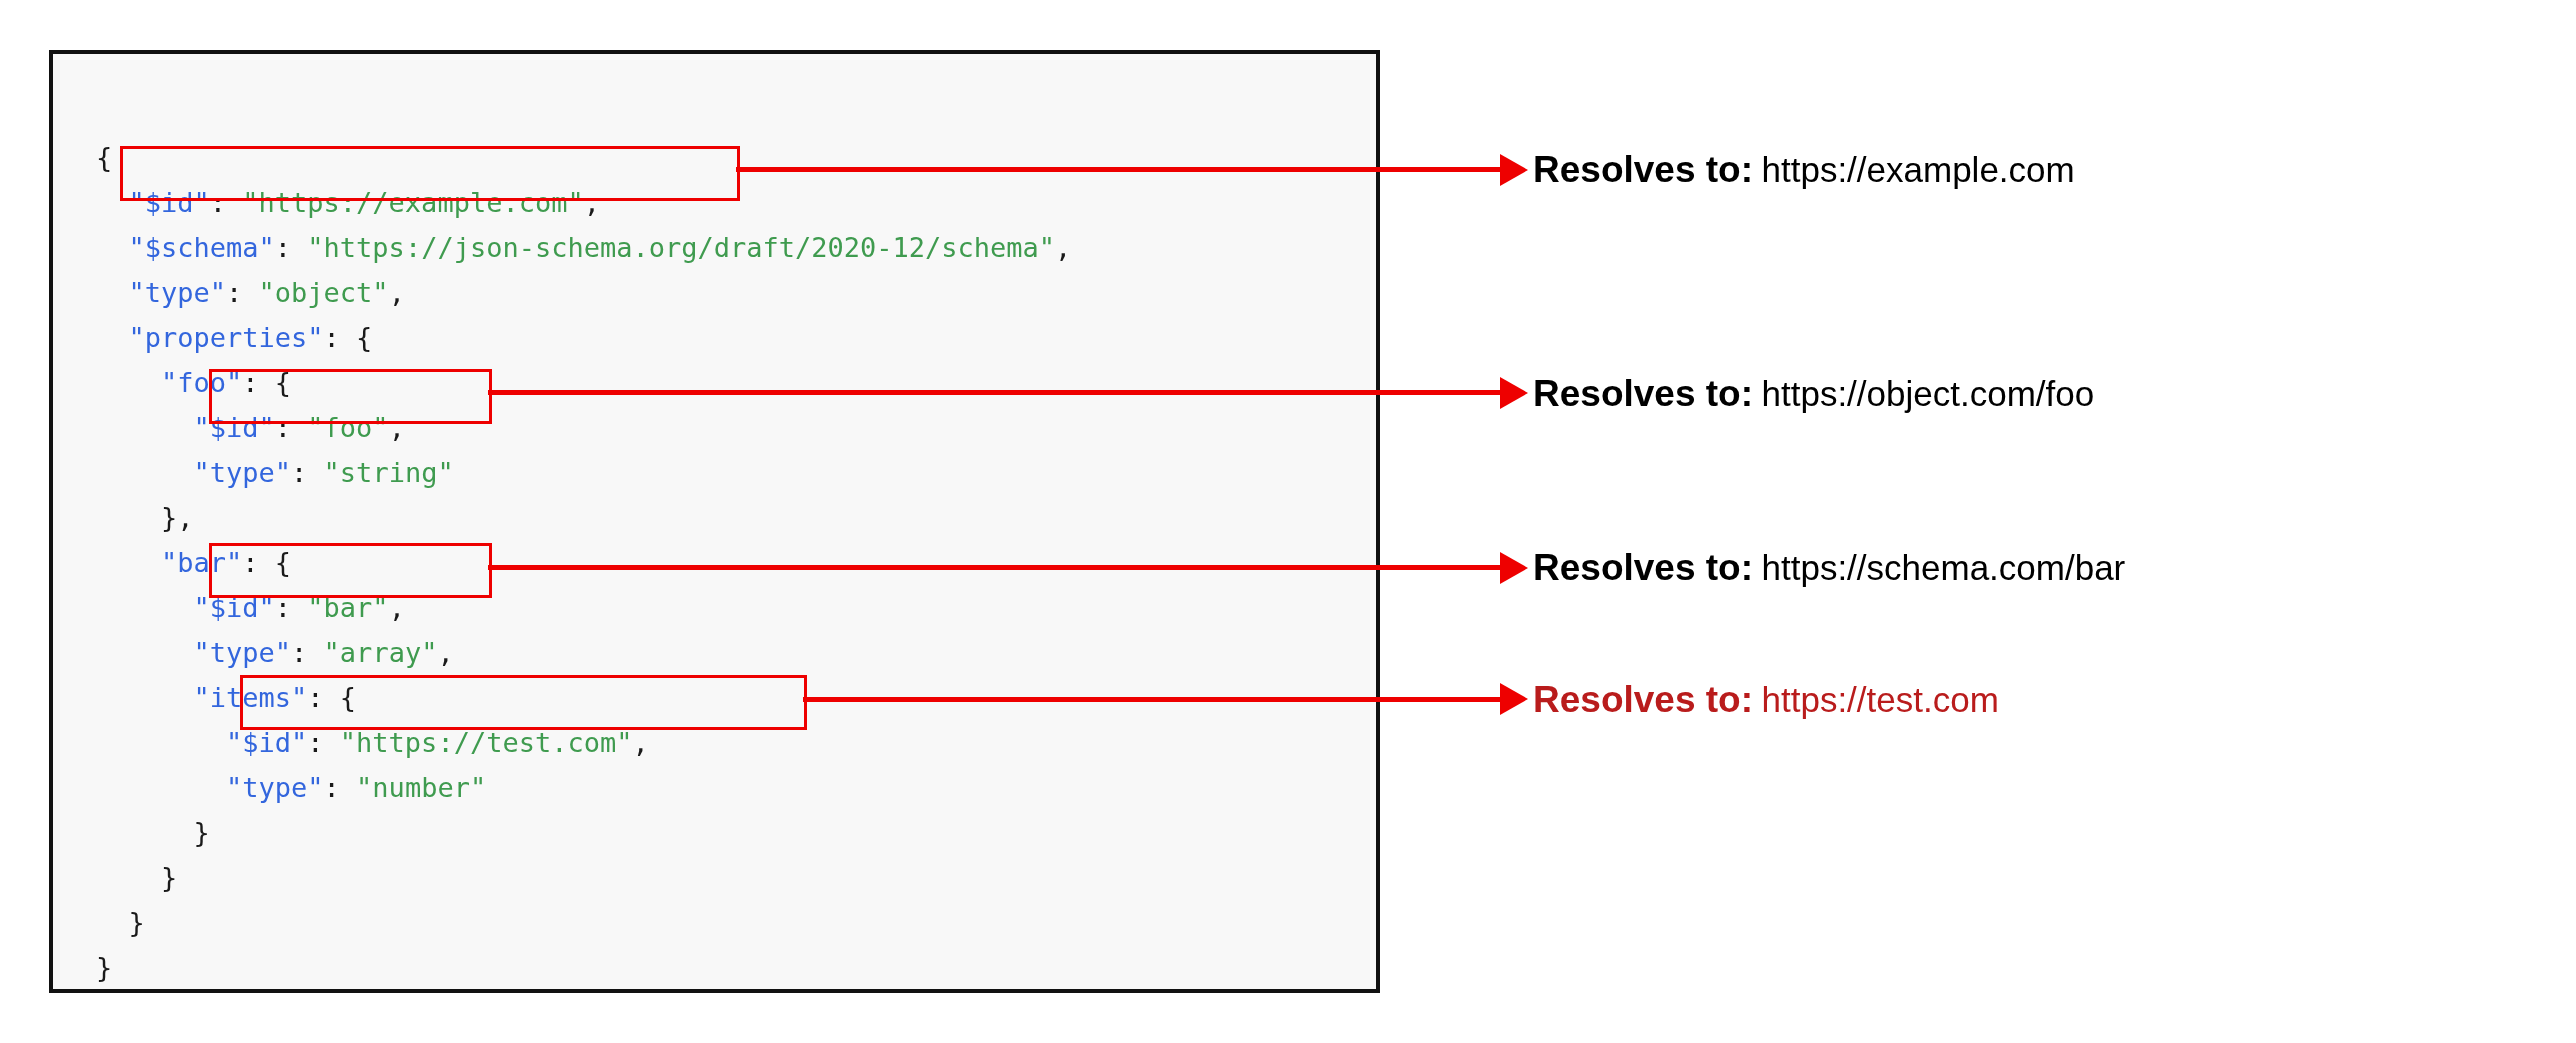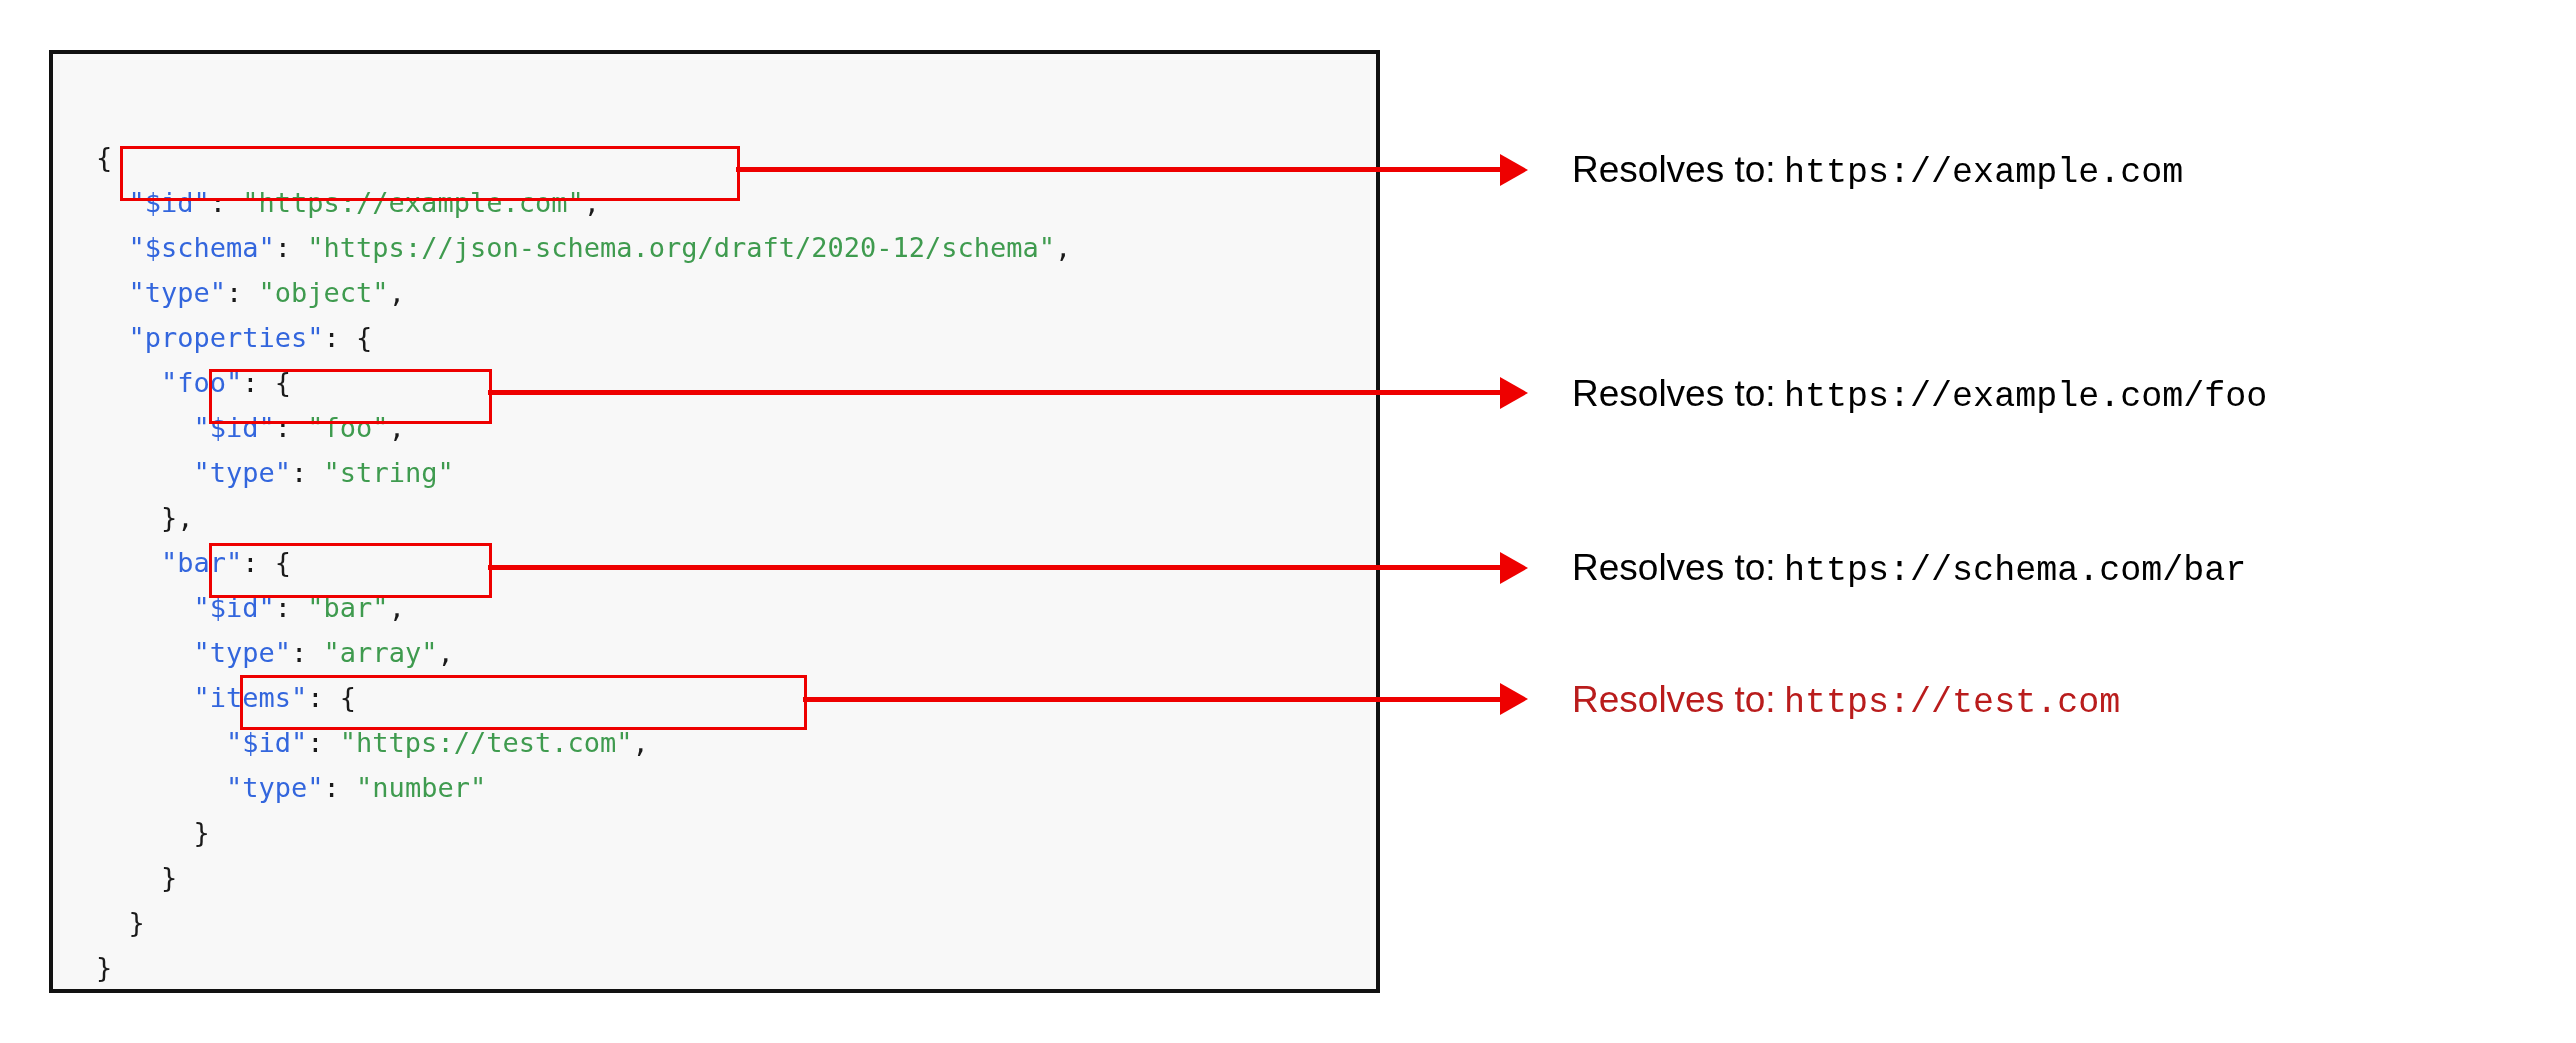--- a/index.html
+++ b/index.html
@@ -70,26 +70,25 @@
   
   .annot {
     position: absolute;
     white-space: nowrap;
     font-size: 37px;
     line-height: 37px;
     color: #000000;
   }
   .annot .lbl {
     font-family: "Liberation Sans", sans-serif;
-    font-weight: normal;
+    font-weight: bold;
     font-size: 37px;
-    margin-left: 39px;
   }
   .annot .url {
-    font-family: Liberation Mono, monospace;
+    font-family: Liberation Sans, sans-serif;
     font-weight: normal;
     font-size: 35px;
     margin-left: 8.5px;
   }
 </style>
 </head>
 <body>
 
 <div id="code-panel">
   <pre id="code-block"><span class="cl"><span class="pun">{</span></span><span class="cl">  <span class="key">"$id"</span><span class="pun">: </span><span class="str">"https://example.com"</span><span class="pun">,</span></span><span class="cl">  <span class="key">"$schema"</span><span class="pun">: </span><span class="str">"https://json-schema.org/draft/2020-12/schema"</span><span class="pun">,</span></span><span class="cl">  <span class="key">"type"</span><span class="pun">: </span><span class="str">"object"</span><span class="pun">,</span></span><span class="cl">  <span class="key">"properties"</span><span class="pun">: {</span></span><span class="cl">    <span class="key">"foo"</span><span class="pun">: {</span></span><span class="cl">      <span class="key">"$id"</span><span class="pun">: </span><span class="str">"foo"</span><span class="pun">,</span></span><span class="cl">      <span class="key">"type"</span><span class="pun">: </span><span class="str">"string"</span></span><span class="cl">    <span class="pun">},</span></span><span class="cl">    <span class="key">"bar"</span><span class="pun">: {</span></span><span class="cl">      <span class="key">"$id"</span><span class="pun">: </span><span class="str">"bar"</span><span class="pun">,</span></span><span class="cl">      <span class="key">"type"</span><span class="pun">: </span><span class="str">"array"</span><span class="pun">,</span></span><span class="cl">      <span class="key">"items"</span><span class="pun">: {</span></span><span class="cl">        <span class="key">"$id"</span><span class="pun">: </span><span class="str">"https://test.com"</span><span class="pun">,</span></span><span class="cl">        <span class="key">"type"</span><span class="pun">: </span><span class="str">"number"</span></span><span class="cl">      <span class="pun">}</span></span><span class="cl">    <span class="pun">}</span></span><span class="cl">  <span class="pun">}</span></span><span class="cl"><span class="pun">}</span></span></pre>
@@ -106,17 +105,17 @@
     <div class="arrow-head" style="left: 1500px; top: 154px; border-left-color: rgb(238, 0, 0);"></div>
     <div class="conn-line" style="left: 488px; top: 390px; width: 1012px; background: rgb(238, 0, 0);"></div>
     <div class="arrow-head" style="left: 1500px; top: 377px; border-left-color: rgb(238, 0, 0);"></div>
     <div class="conn-line" style="left: 488px; top: 565px; width: 1012px; background: rgb(238, 0, 0);"></div>
     <div class="arrow-head" style="left: 1500px; top: 552px; border-left-color: rgb(238, 0, 0);"></div>
     <div class="conn-line" style="left: 803px; top: 697px; width: 697px; background: rgb(238, 0, 0);"></div>
     <div class="arrow-head" style="left: 1500px; top: 683px; border-left-color: rgb(238, 0, 0);"></div>
   </div>
 <div id="annotation-layer">
     <div class="annot" style="left: 1533px; top: 151px; color: rgb(0, 0, 0);"><span class="lbl">Resolves to:</span><span class="url">https://example.com</span></div>
-    <div class="annot" style="left: 1533px; top: 375px; color: rgb(0, 0, 0);"><span class="lbl">Resolves to:</span><span class="url">https://example.com/foo</span></div>
+    <div class="annot" style="left: 1533px; top: 375px; color: rgb(0, 0, 0);"><span class="lbl">Resolves to:</span><span class="url">https://object.com/foo</span></div>
     <div class="annot" style="left: 1533px; top: 549px; color: rgb(0, 0, 0);"><span class="lbl">Resolves to:</span><span class="url">https://schema.com/bar</span></div>
     <div class="annot" style="left: 1533px; top: 681px; color: #b91c1c;"><span class="lbl">Resolves to:</span><span class="url">https://test.com</span></div>
   </div>
 
 
 </body></html>

